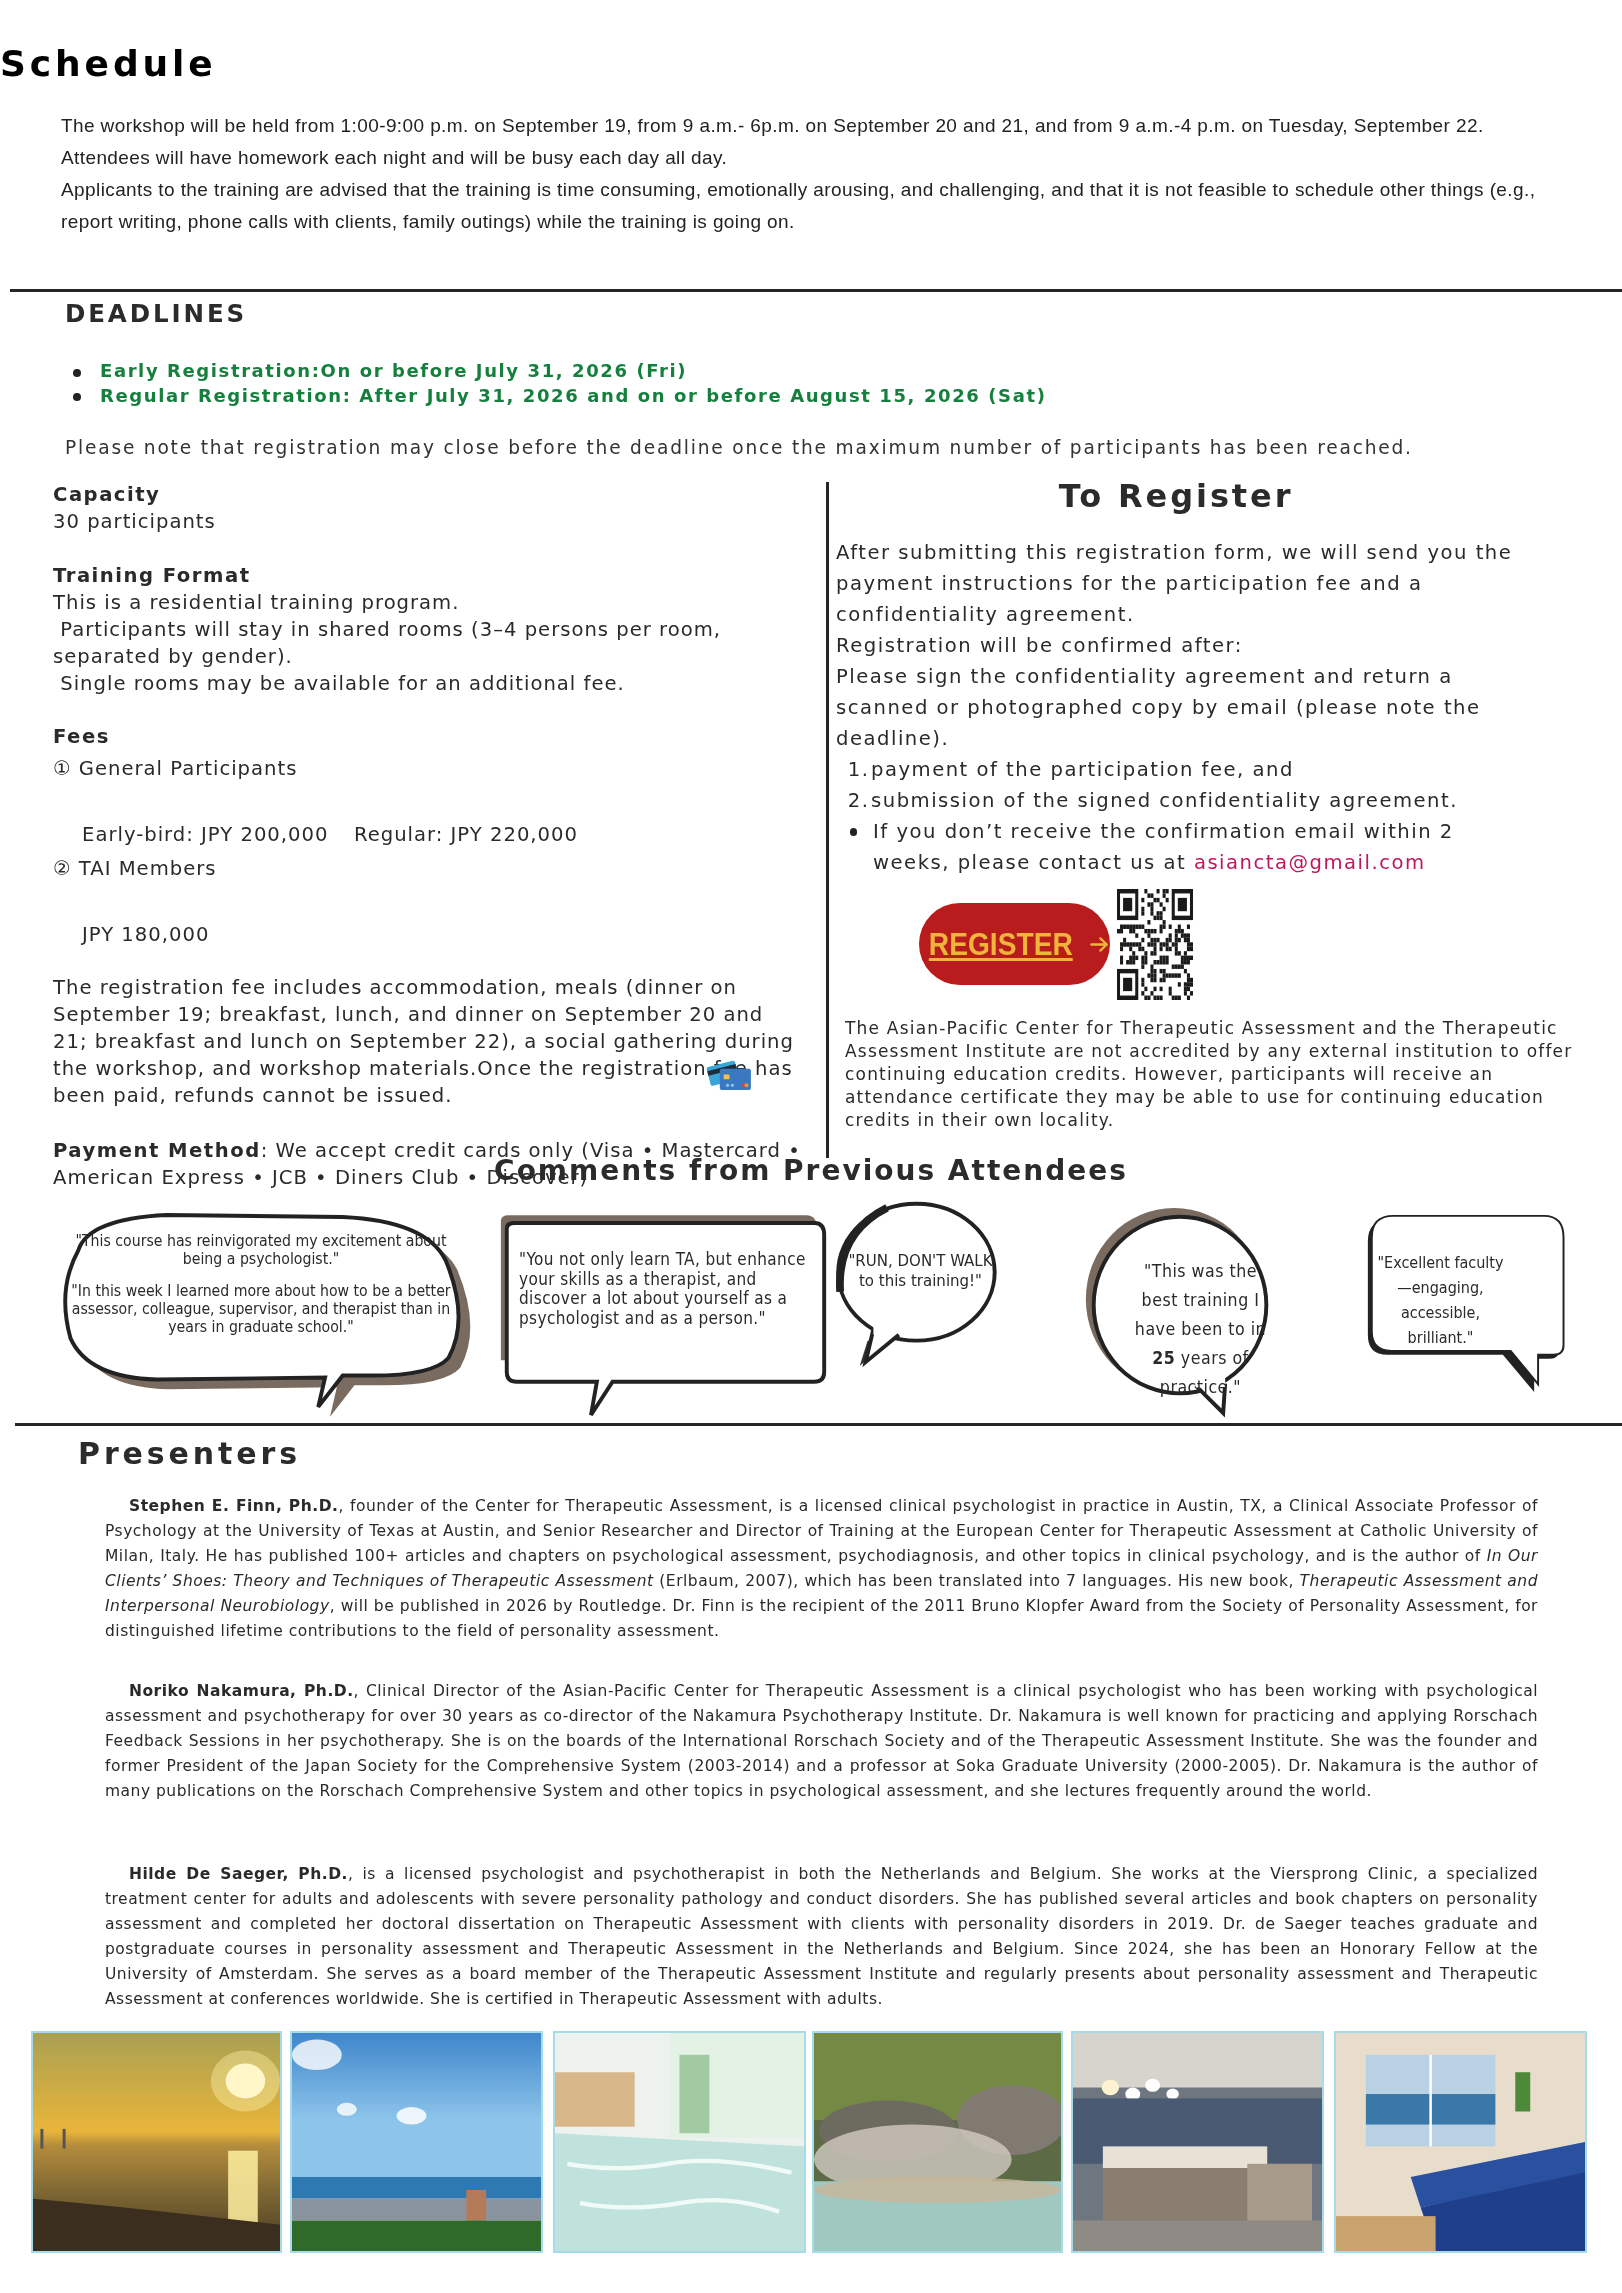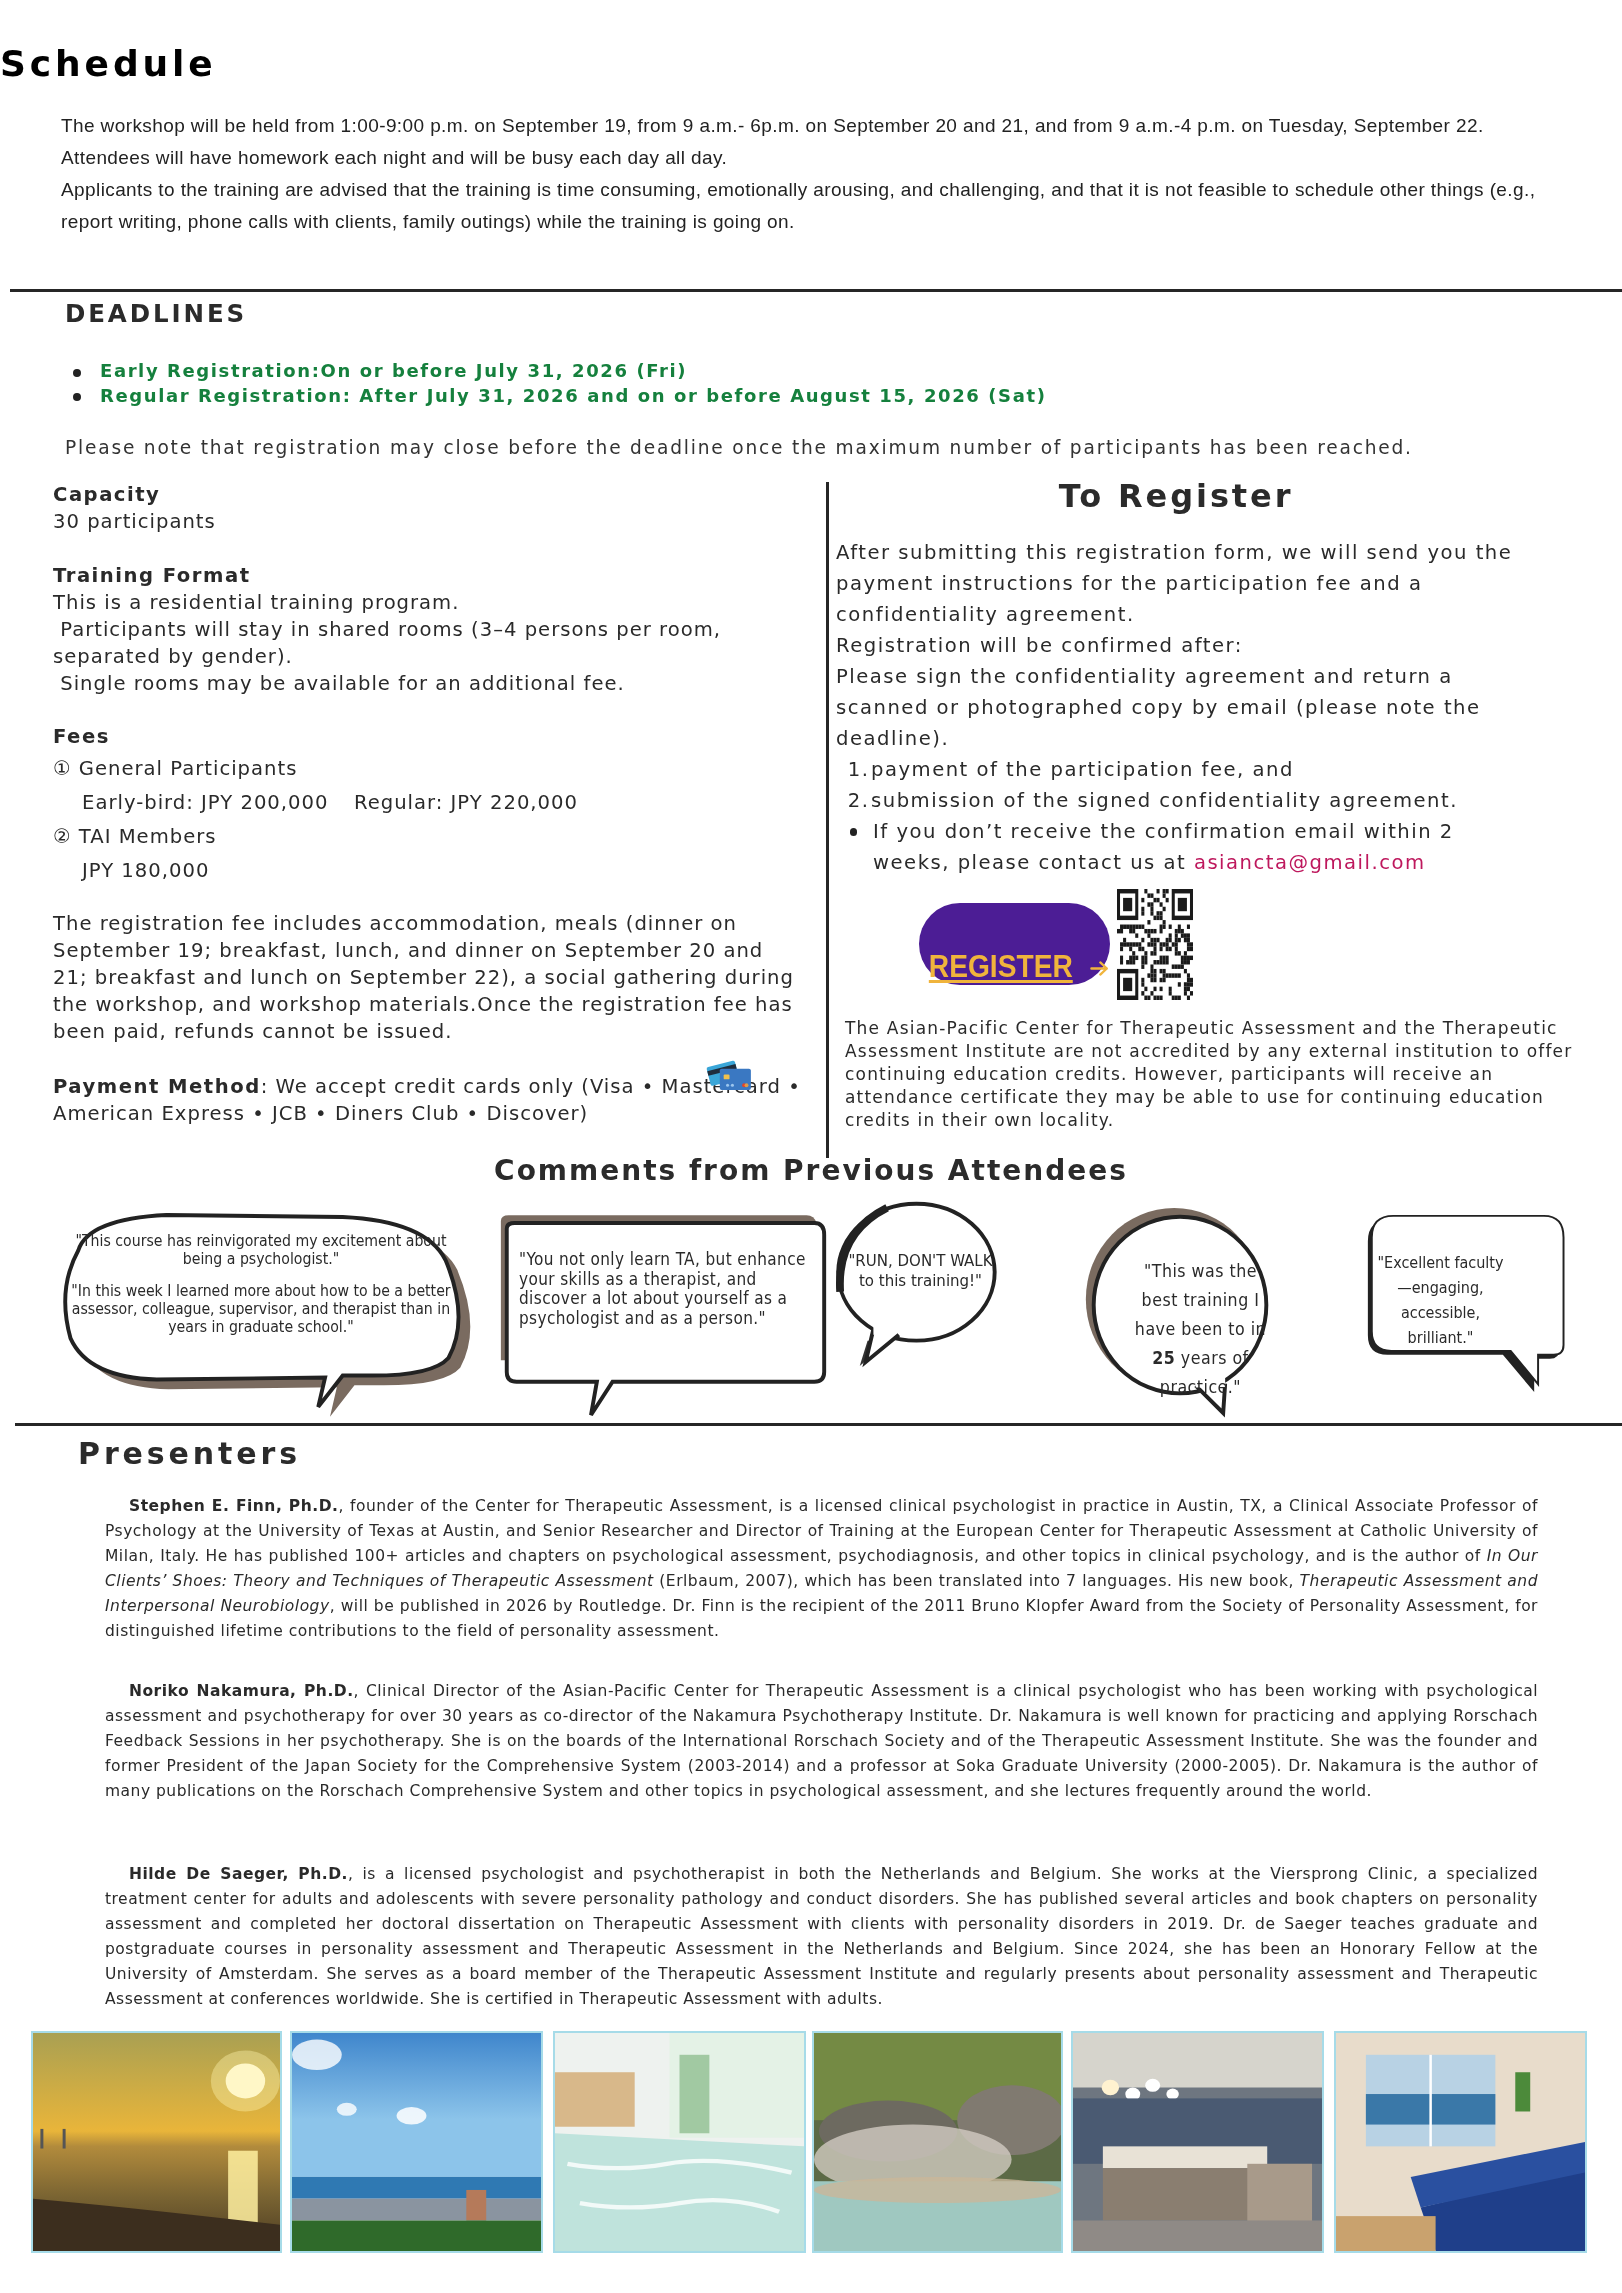--- a/index.html
+++ b/index.html
@@ -22,36 +22,36 @@
   #deadline-list { left: 69px; top: 359px; list-style: none; font-size: 18px; font-weight: bold; letter-spacing: 1.6px; line-height: 24.5px; color: #15803d; }
   #deadline-list li { position: relative; padding-left: 31px; }
   #deadline-list li .bullet { position: absolute; left: 3.9px; top: 9.8px; width: 7.8px; height: 7.8px; border-radius: 50%; background: #222; }
   #deadline-note { left: 65px; top: 437px; font-size: 18.6px; letter-spacing: 1.8px; color: #333; }
 
   
   #left-col { left: 53px; top: 481px; width: 765px; font-size: 19.6px; line-height: 27px; letter-spacing: 1px; color: #2a2a2a; }
   .sec-head { font-weight: bold; letter-spacing: 1.5px; color: #2a2a2a; }
   .gap { height: 26.5px; }
   .fee-line { line-height: 34px; }
-  .indent { padding-left: 29px; }
+  .indent { padding-left: 29px; margin-top: 32px; }
   .fee-amount-gap { display: inline-block; width: 25.5px; }
   #card-icon { left: 706px; top: 1057px; width: 47px; height: 35px; }
 
   #vdivider { left: 826px; top: 482px; width: 2.9px; height: 676px; background: #262626; }
 
   
   #register-title { left: 833px; width: 686px; top: 477px; text-align: center; font-size: 32px; font-weight: bold; letter-spacing: 2.9px; color: #2b2b2b; }
   #register-body { left: 836px; top: 537px; width: 725px; font-size: 19.6px; line-height: 31px; letter-spacing: 1.5px; color: #2a2a2a; }
   #register-body .step { position: relative; padding-left: 35px; }
   #register-body .step .num { position: absolute; left: 11.8px; top: 0; }
   #register-body .bul { position: relative; padding-left: 37px; }
   #register-body .bul .dot { position: absolute; left: 13.7px; top: 11.8px; width: 7.8px; height: 7.8px; border-radius: 50%; background: #222; }
   .email { color: #be185d; }
 
-  #register-button { left: 919px; top: 903px; width: 191px; height: 82px; border-radius: 41px; background: #4c1d95; display: flex; align-items: flex-end; justify-content: center; gap: 7.8px; cursor: pointer; }
+  #register-button { left: 919px; top: 903px; width: 191px; height: 82px; border-radius: 41px; background: #b91c1c; display: flex; align-items: center; justify-content: center; gap: 7.8px; cursor: pointer; }
   #register-button .lbl { color: #f0b43c; font-family: "Liberation Sans", sans-serif; font-weight: bold; font-size: 32px; text-decoration: underline; text-decoration-thickness: 2.9px; text-underline-offset: 2.9px; transform: scaleX(0.88); display: inline-block; letter-spacing: 0; }
   #register-button svg { width: 41px; height: 33px; }
 
   #qr-code { left: 1117px; top: 889px; width: 76px; height: 111px; }
 
   #accreditation { left: 845px; top: 1017px; width: 745px; font-size: 17px; line-height: 23px; letter-spacing: 1.2px; color: #2a2a2a; }
 
   
   #comments-title { left: 0; width: 1622px; top: 1154px; text-align: center; font-size: 28px; font-weight: bold; letter-spacing: 2px; color: #2b2b2b; }
   .bubble-svg { position: absolute; overflow: visible; }

